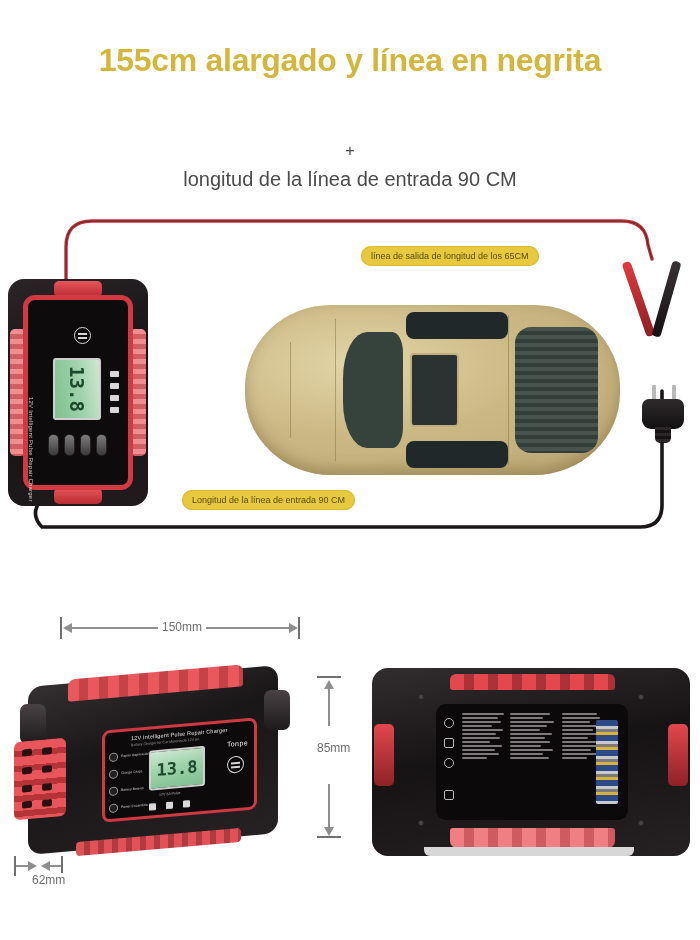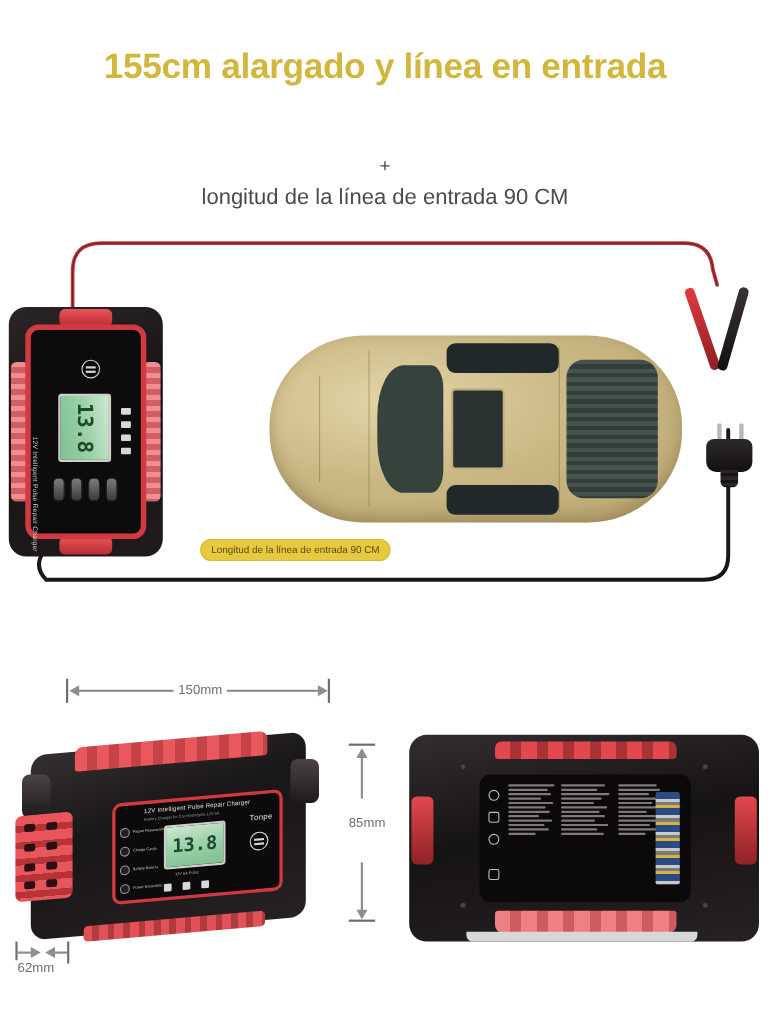--- a/index.html
+++ b/index.html
@@ -284,32 +284,33 @@
   .rr-foot {
     position: absolute; bottom: 0; height: 9px;
     background: #d7d7d7; border-radius: 0 0 6px 6px;
   }
 </style>
 </head>
 <body>
 
 <div id="page">
 
-  <div class="headline">155cm alargado y línea en entrada</div>
+  <div class="headline">155cm alargado y línea en negrita</div>
   <div class="subline plus">+</div>
   <div class="subline l3">longitud de la línea de entrada 90 CM</div>
 
   <svg style="position:absolute;left:0;top:195px;width:700px;height:370px;">
 
     <path d="M 66 118 L 66 52 Q 66 26 92 26 L 622 26 Q 646 26 648 50 L 652 64" fill="none" stroke="#c0363c" stroke-width="3.4" stroke-linecap="round"></path>
     <path d="M 66 118 L 66 52 Q 66 26 92 26 L 622 26 Q 646 26 648 50 L 652 64" fill="none" stroke="#2a1012" stroke-width="1.1" stroke-linecap="round" opacity=".55"></path>
 
     <path d="M 40 306 Q 30 320 42 332 L 640 332 Q 662 332 662 310 L 662 196" fill="none" stroke="#1b1718" stroke-width="3.6" stroke-linecap="round"></path>
   </svg>
 
+  <div class="pill" id="pill-out">línea de salida de longitud de los 65CM</div>
   <div class="pill" id="pill-in">Longitud de la línea de entrada 90 CM</div>
 
   <div id="unit-left">
     <div class="dev-body"></div>
     <div class="dev-cap top"></div>
     <div class="dev-cap bottom"></div>
     <div class="dev-sidegrip l"></div>
     <div class="dev-sidegrip r"></div>
     <div class="dev-redframe"></div>
 
@@ -380,21 +381,21 @@
     <div class="dim-label" style="left:313px;top:741px;">85mm</div>
   </div>
 
   <div>
     <div class="dim-cap" style="left:14px;top:856px;width:2px;height:20px;"></div>
     <div class="dim-cap" style="left:61px;top:856px;width:2px;height:20px;"></div>
     <div class="dim-line" style="left:16px;top:865px;width:14px;height:1.5px;"></div>
     <div class="dim-line" style="left:47px;top:865px;width:14px;height:1.5px;"></div>
     <div class="arrow right" style="left:28px;top:861px;"></div>
     <div class="arrow left" style="left:41px;top:861px;"></div>
-    <div class="dim-label" style="left:12px;top:873px;">62mm</div>
+    <div class="dim-label" style="left:28px;top:873px;">62mm</div>
   </div>
 
   <div id="unit-front">
     <div class="fr-shell"></div>
     <div class="fr-corner" style="left:14px;top:36px;"></div>
     <div class="fr-corner" style="right:6px;top:22px;"></div>
     <div class="fr-tophandle"></div>
     <div class="fr-sidevent">
       <div class="fr-vent-hole" style="left:8px;top:8px;"></div>
       <div class="fr-vent-hole" style="left:28px;top:8px;"></div>

